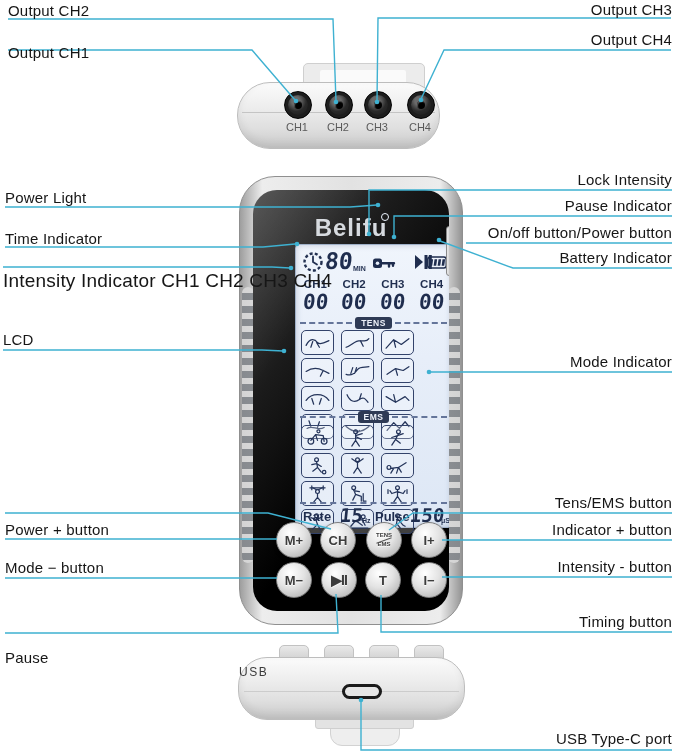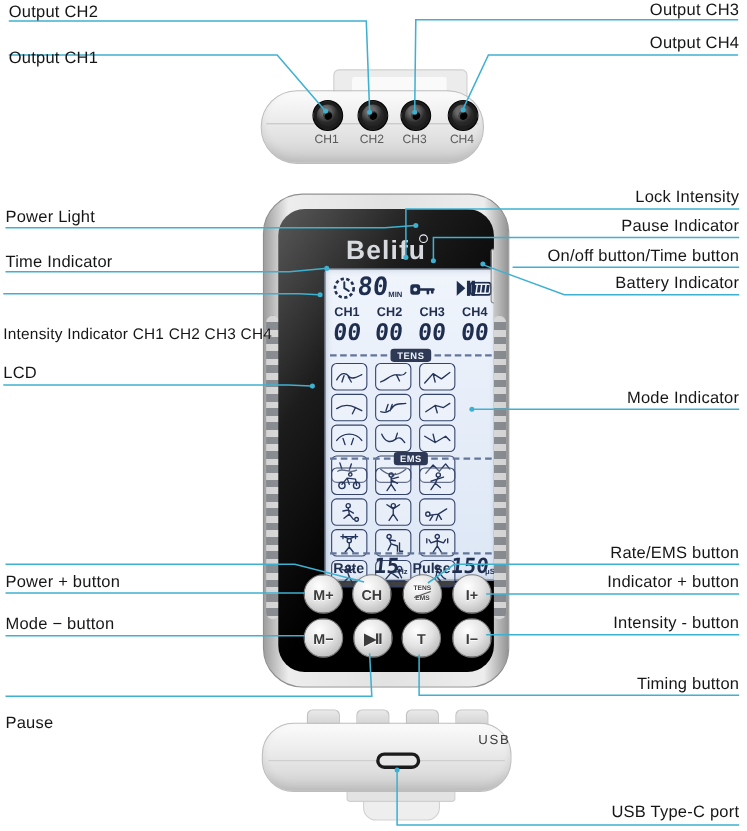--- a/index.html
+++ b/index.html
@@ -1,20 +1,20 @@
 <!DOCTYPE html>
 <html><head>
 <meta charset="utf-8">
 <style>
   html,body{margin:0;padding:0;background:#fff;}
   #stage{position:relative;width:679px;height:755px;background:#fff;overflow:hidden;
          font-family:"Liberation Sans",sans-serif;}
   
   .co{position:absolute;font-size:15px;color:#161616;white-space:nowrap;letter-spacing:.2px;z-index:6;}
-  .co.small{font-size:14px;margin-top:25px;}
+  .co.small{font-size:19px;}
   .co.r{text-align:right;}
   #callout-svg{position:absolute;left:0;top:0;z-index:5;pointer-events:none;}
   #callout-svg polyline{fill:none;stroke:var(--line,#3eb1d1);stroke-width:1.4px;}
   #callout-svg circle{fill:var(--line,#3eb1d1);}
   
   .handle{position:absolute;left:303px;top:63px;width:120px;height:26px;background:#ececec;
           border:1px solid #cfcfcf;border-radius:5px;z-index:1;}
   .handle-slot{position:absolute;left:16px;top:6px;width:86px;height:16px;background:#fafafa;
           border-radius:2px;border-bottom:2px solid #d5d5d5;}
   .pill{position:absolute;border-radius:33px;z-index:1;
@@ -90,21 +90,21 @@
         display:flex;align-items:center;justify-content:center;
         font-size:13px;font-weight:700;color:#3c3c3c;text-shadow:0 1px 0 rgba(255,255,255,.8);}
   .dbtn.small-label{font-size:6px;flex-direction:column;line-height:1.1;}
   .dbtn .slash{width:16px;height:1px;background:#555;transform:rotate(-20deg);margin:0.5px 0;}
   .dbtn .pp-tri{font-size:14px;letter-spacing:-1px;}
   
   .bump{position:absolute;top:645px;width:28px;height:15px;border-radius:5px 5px 0 0;
         background:linear-gradient(180deg,#e9e9e9,#cfcfcf);border:1px solid #c2c2c2;z-index:1;}
   #bottom-device{left:238px;top:657px;width:225px;height:61px;border-radius:29px;}
   #bottom-device .seam{position:absolute;left:5px;right:5px;top:33px;height:1px;background:#cccccc;}
-  #usb-label{position:absolute;left:0;top:7px;width:100%;text-align:right;font-size:12px;
+  #usb-label{position:absolute;left:0;top:7px;width:100%;text-align:left;font-size:12px;
         color:#3a3a3a;letter-spacing:1.5px;}
   #usbc-port{position:absolute;left:103px;top:26px;width:40px;height:15px;border-radius:8px;
         border:3px solid #1b1b1b;background:#e6e6e6;box-sizing:border-box;}
   #clip-bar{position:absolute;left:315px;top:717px;width:97px;height:10px;background:#e3e3e3;
         border:1px solid #cfcfcf;border-radius:3px;z-index:1;}
   #clip-tab{position:absolute;left:330px;top:726px;width:68px;height:18px;background:#eeeeee;
         border:1px solid #d2d2d2;border-radius:0 0 12px 12px;z-index:0;}
 </style>
 </head>
 <body>
@@ -155,24 +155,24 @@
   <div class="co r" style="right:7px;top:31px">Output CH4</div>
   <div class="co" style="left:5px;top:189px">Power Light</div>
   <div class="co" style="left:5px;top:230px">Time Indicator</div>
   <div class="co small" style="left:3px;top:270px">Intensity Indicator CH1 CH2 CH3 CH4</div>
   <div class="co" style="left:3px;top:331px">LCD</div>
   <div class="co" style="left:5px;top:521px">Power + button</div>
   <div class="co" style="left:5px;top:559px">Mode − button</div>
   <div class="co" style="left:5px;top:649px">Pause</div>
   <div class="co r" style="right:7px;top:171px">Lock Intensity</div>
   <div class="co r" style="right:7px;top:197px">Pause Indicator</div>
-  <div class="co r" style="right:7px;top:224px">On/off button/Time button</div>
+  <div class="co r" style="right:7px;top:224px">On/off button/Power button</div>
   <div class="co r" style="right:7px;top:249px">Battery Indicator</div>
   <div class="co r" style="right:7px;top:353px">Mode Indicator</div>
-  <div class="co r" style="right:7px;top:494px">Rate/EMS button</div>
+  <div class="co r" style="right:7px;top:494px">Tens/EMS button</div>
   <div class="co r" style="right:7px;top:521px">Indicator + button</div>
   <div class="co r" style="right:7px;top:558px">Intensity - button</div>
   <div class="co r" style="right:7px;top:613px">Timing button</div>
   <div class="co r" style="right:7px;top:730px">USB Type-C port</div>
 
   <div class="handle">
       <div class="handle-slot"></div>
     </div>
   <div class="pill" id="top-device">
       <div class="seam"></div>

